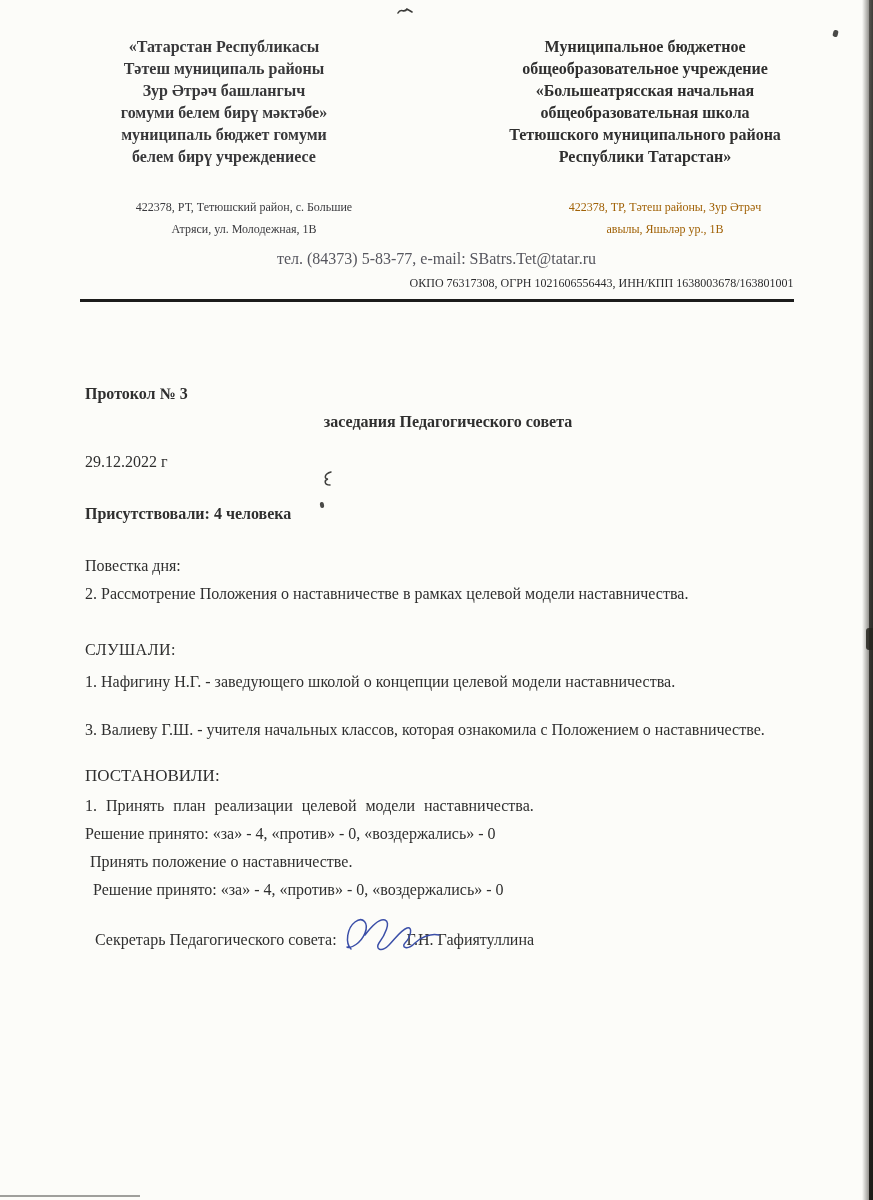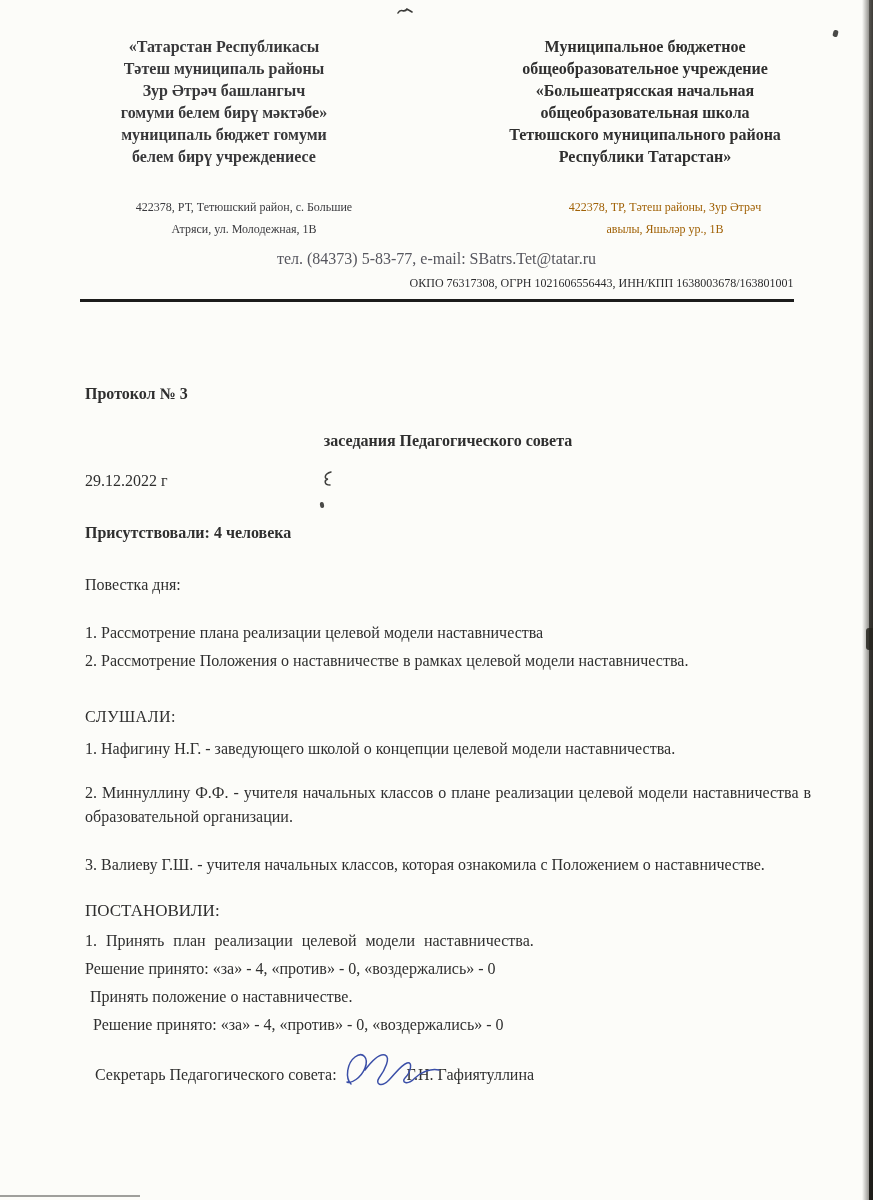--- a/index.html
+++ b/index.html
@@ -37,21 +37,21 @@
   }
   .registration{
     width:714px;margin:8px auto 0;text-align:right;font-size:12px;
     color:#2c2c2e;
     border-bottom:3px solid #1c1c1c;
     padding-bottom:8px;
   }
   
   .docbody{padding:0 62px 0 85px;font-size:16px;line-height:24px;}
   .title{margin-top:80px;text-align:left;font-weight:bold;font-size:16px;}
-  .subtitle{margin-top:23px;text-align:center;font-weight:bold;font-size:16px;}
+  .subtitle{margin-top:4px;text-align:center;font-weight:bold;font-size:16px;}
   .date{margin-top:16px;}
   .attendance{margin-top:28px;font-weight:bold;}
   .h{font-weight:normal;}
   .agenda-h{margin-top:28px;}
   .para{margin:4px 0;}
   .first-item{margin-top:24px;}
   .just{text-align:justify;}
   .heard-h{margin-top:32px;letter-spacing:0.5px;}
   .gap-sm{margin-top:8px;}
   .gap-md{margin-top:20px;}
@@ -127,26 +127,24 @@
   <div class="registration">ОКПО 76317308, ОГРН 1021606556443, ИНН/КПП 1638003678/163801001</div>
 
   <div class="docbody">
     <div class="title">Протокол № 3</div>
     <div class="subtitle">заседания Педагогического совета</div>
 
     <div class="date">29.12.2022  г</div>
     <div class="attendance">Присутствовали: 4 человека</div>
 
     <div class="h agenda-h">Повестка дня:</div>
-    <p class="para first-item">1. Рассмотрение плана реализации целевой модели наставничества</p>
     <p class="para just">2. Рассмотрение Положения о наставничестве в рамках целевой модели наставничества.</p>
 
     <div class="h heard-h">СЛУШАЛИ:</div>
     <p class="para gap-sm">1. Нафигину Н.Г. - заведующего школой о концепции целевой модели наставничества.</p>
-    <p class="para just gap-md">2. Миннуллину Ф.Ф. - учителя начальных классов о плане реализации целевой модели наставничества в образовательной организации.</p>
     <p class="para just gap-lg">3. Валиеву Г.Ш. - учителя начальных классов, которая ознакомила с Положением о наставничестве.</p>
 
     <div class="h resolved-h">ПОСТАНОВИЛИ:</div>
     <p class="para wordy">1. Принять план реализации целевой модели наставничества.</p>
     <p class="para">Решение принято: «за» - 4, «против» - 0, «воздержались» - 0</p>
     <p class="para ind1">Принять положение о наставничестве.</p>
     <p class="para ind2">Решение принято: «за» - 4, «против» - 0, «воздержались» - 0</p>
 
 
     <div class="sig-row secretary">

